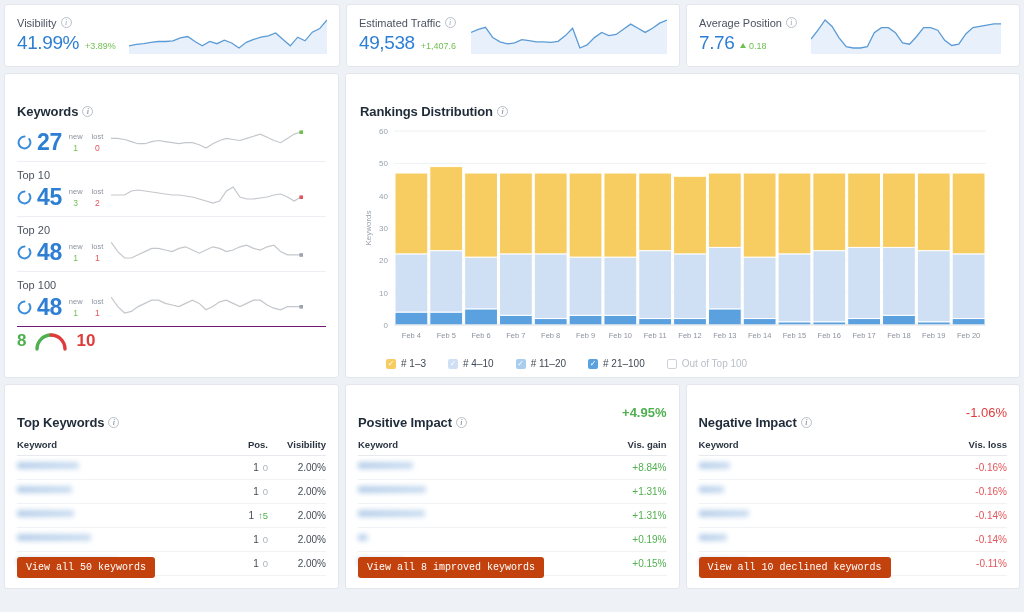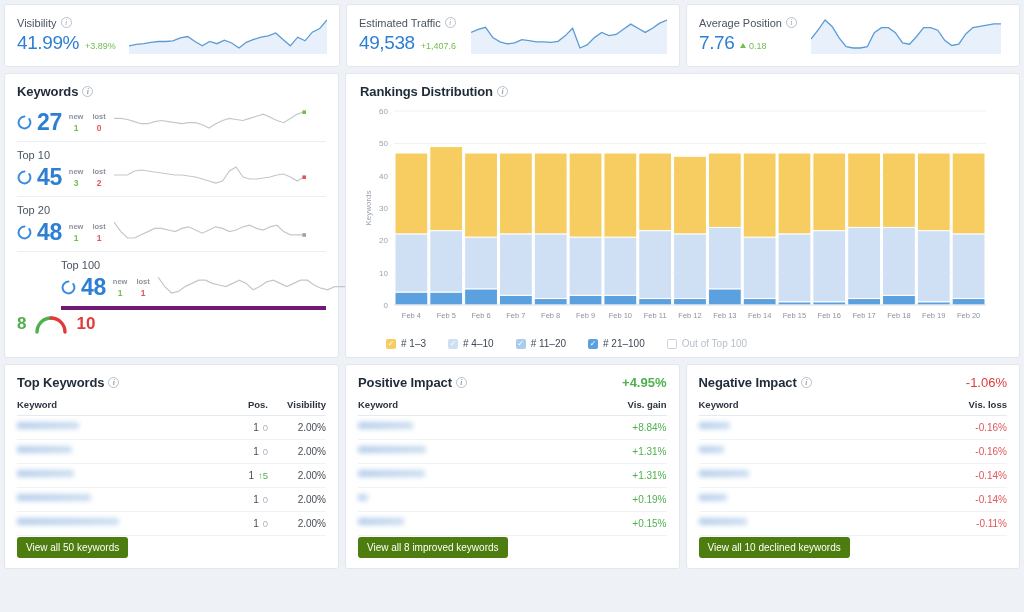--- a/index.html
+++ b/index.html
@@ -17,20 +17,21 @@
   .card {
     background: #fff;
     border: 1px solid #e3e7ed;
     border-radius: 3px;
   }
   .card-title {
     font-size: 13px;
     font-weight: bold;
     color: #1f2b38;
     letter-spacing: -0.1px;
+    margin-top: 20px;
   }
   .info-icon {
     display: inline-block;
     width: 11px; height: 11px;
     border: 1px solid #b9c0c9;
     border-radius: 50%;
     color: #9aa3ae;
     font-size: 8px;
     line-height: 10px;
     text-align: center;
@@ -50,27 +51,27 @@
   .kpi-delta { font-size: 9px; color: #6fbf4f; white-space: nowrap; }
   .kpi-spark { flex: 1; height: 44px; }
 
   
   .mid-row { display: flex; gap: 6px; margin-top: 6px; }
   .keywords-card { width: 335px; flex: none; padding: 10px 12px 8px 12px; }
   .rank-card { flex: 1; padding: 10px 12px 8px 14px; }
 
   
   .kw-block { padding-top: 7px; border-bottom: 1px solid #eceff3; padding-bottom: 5px; }
-  .kw-block.last { border-bottom: 4px solid #701a75; margin-left: 44px; }
+  .kw-block.last { border-bottom: 1px solid #701a75; }
   .kw-tier { font-size: 11px; color: #4a5361; }
   .kw-line { display: flex; align-items: center; margin-top: 2px; }
   .ring { width: 15px; height: 15px; flex: none; margin-right: 5px; }
   .kw-count { font-size: 23px; font-weight: bold; color: #2e7fd4; letter-spacing: -0.4px; }
   .kw-nl { display: flex; gap: 9px; margin-left: 7px; }
-  .kw-nl .col { text-align: center; font-weight: bold; }
+  .kw-nl .col { text-align: center; }
   .kw-nl .cap { font-size: 7.5px; color: #8b939e; display: block; line-height: 9px; }
   .kw-nl .new { font-size: 8.5px; color: #6fbf4f; }
   .kw-nl .lost { font-size: 8.5px; color: #e0565b; }
   .kw-spark { flex: 1; height: 28px; margin-left: 8px; }
 
   .improved-label { font-size: 11px; color: #4a5361; margin-top: 9px; }
   .improved-row { display: flex; align-items: center; gap: 8px; margin-top: 4px; }
   .imp-num { font-size: 17px; font-weight: bold; color: #4fb04f; }
   .dec-num { font-size: 17px; font-weight: bold; color: #e03b3b; }
 
@@ -114,23 +115,23 @@
     height: 7px;
     user-select: none;
   }
   .pos-cell { color: #4fb04f; }
   .neg-cell { color: #e0565b; }
   .pos-delta { color: #4fb04f; font-size: 9.5px; margin-left: 4px; }
   .zero-delta { color: #aeb5bd; font-size: 9.5px; margin-left: 4px; }
   .posnum { display: inline-block; min-width: 10px; text-align: right; }
   .btn {
     position: absolute; left: 12px; bottom: 10px;
-    background: #4d7c0f; color: #fff;
+    background: #c2410c; color: #fff;
     font-size: 10px; padding: 5px 9px; border: none; border-radius: 3px;
-    cursor: pointer; white-space: nowrap;
+    cursor: pointer; white-space: nowrap; font-family: Liberation Mono, monospace;
   }
 </style>
 </head>
 <body>
 
 <div class="page">
 
   <div class="kpi-row">
 
     <div class="card kpi-card">

